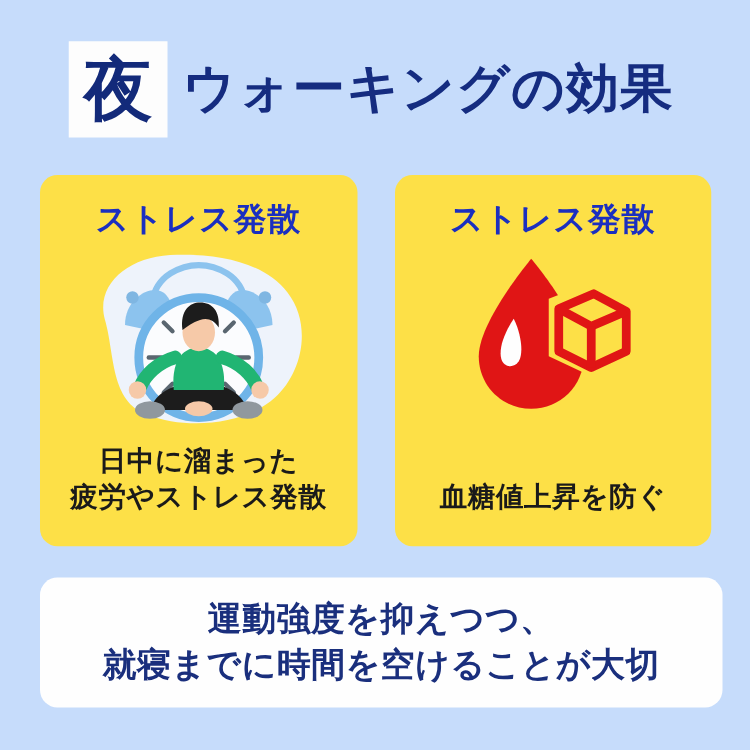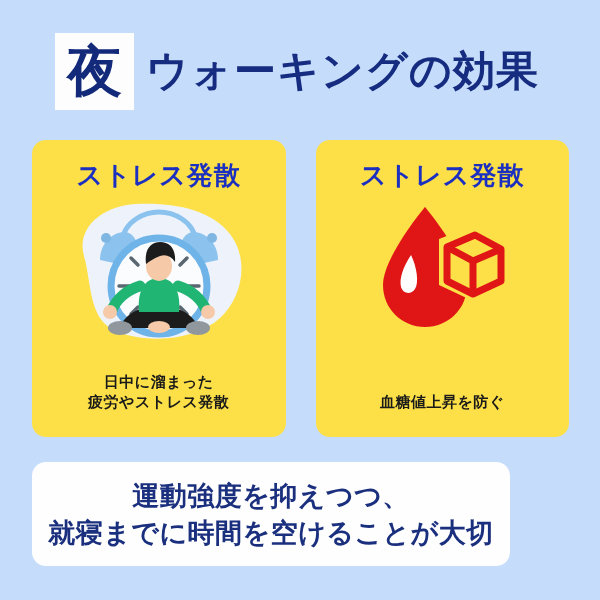--- a/index.html
+++ b/index.html
@@ -91,32 +91,32 @@
     display: flex;
     align-items: center;
     justify-content: center;
   }
 
   .card-body {
     position: absolute;
     bottom: 24px; left: 0;
     width: 100%;
     text-align: center;
-    font-size: 15px;
+    font-size: 22px;
     font-weight: bold;
     color: #1a1a1a;
     line-height: 1.32;
     letter-spacing: 0.5px;
   }
 
   
   .banner {
     position: absolute;
     left: 32px; top: 462px;
-    width: 478px; height: 104px;
+    width: 546px; height: 104px;
     background: #fefefe;
     border-radius: 14px;
     display: flex;
     flex-direction: column;
     align-items: center;
     justify-content: center;
   }
 
   .banner-line {
     font-size: 27px;

